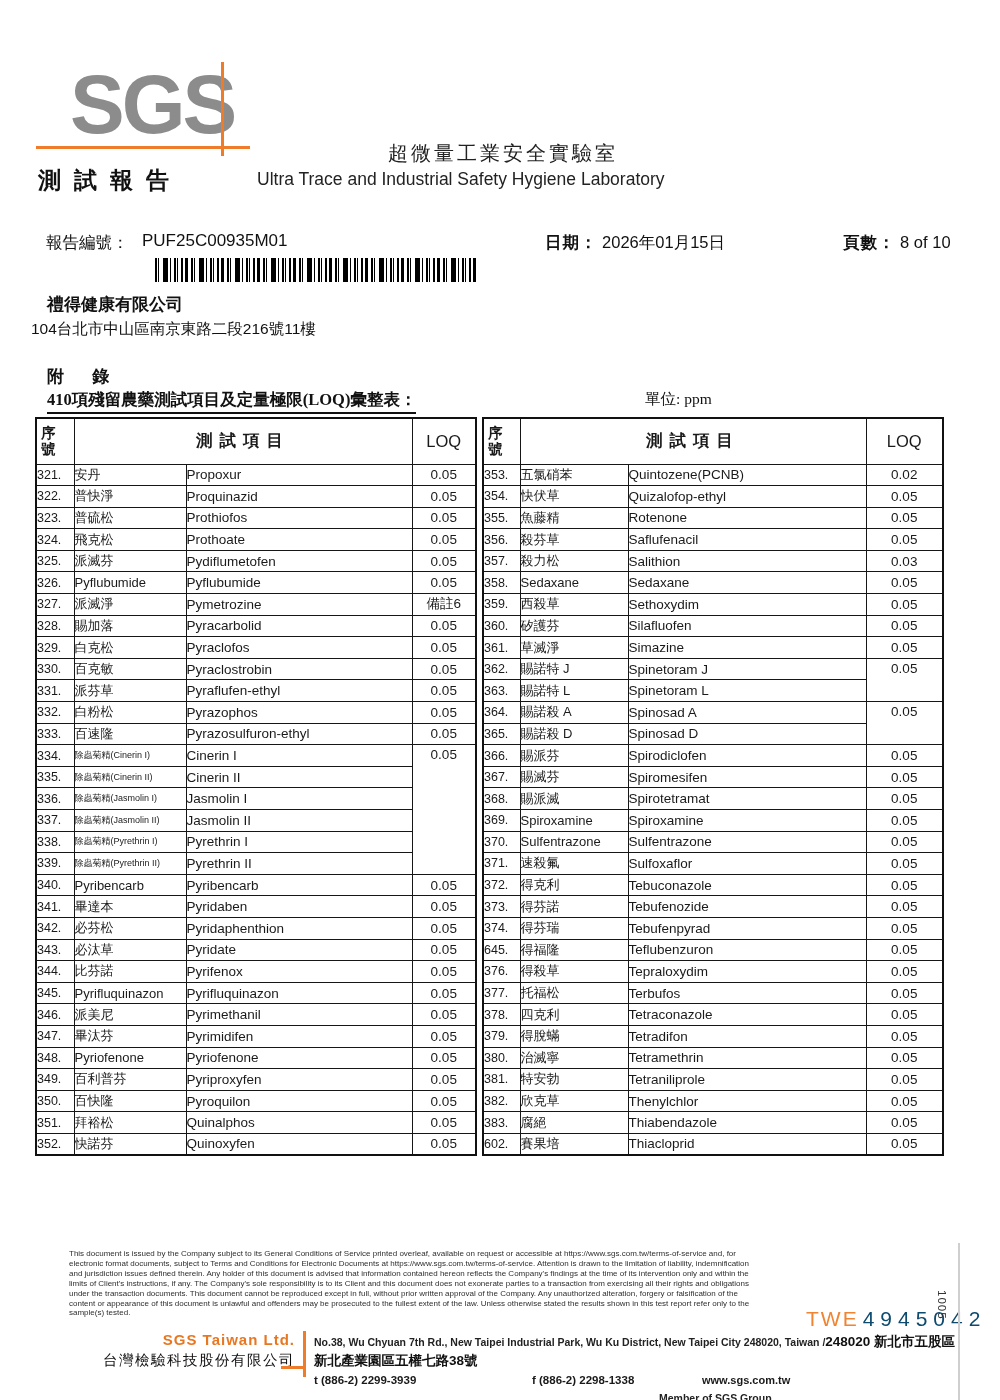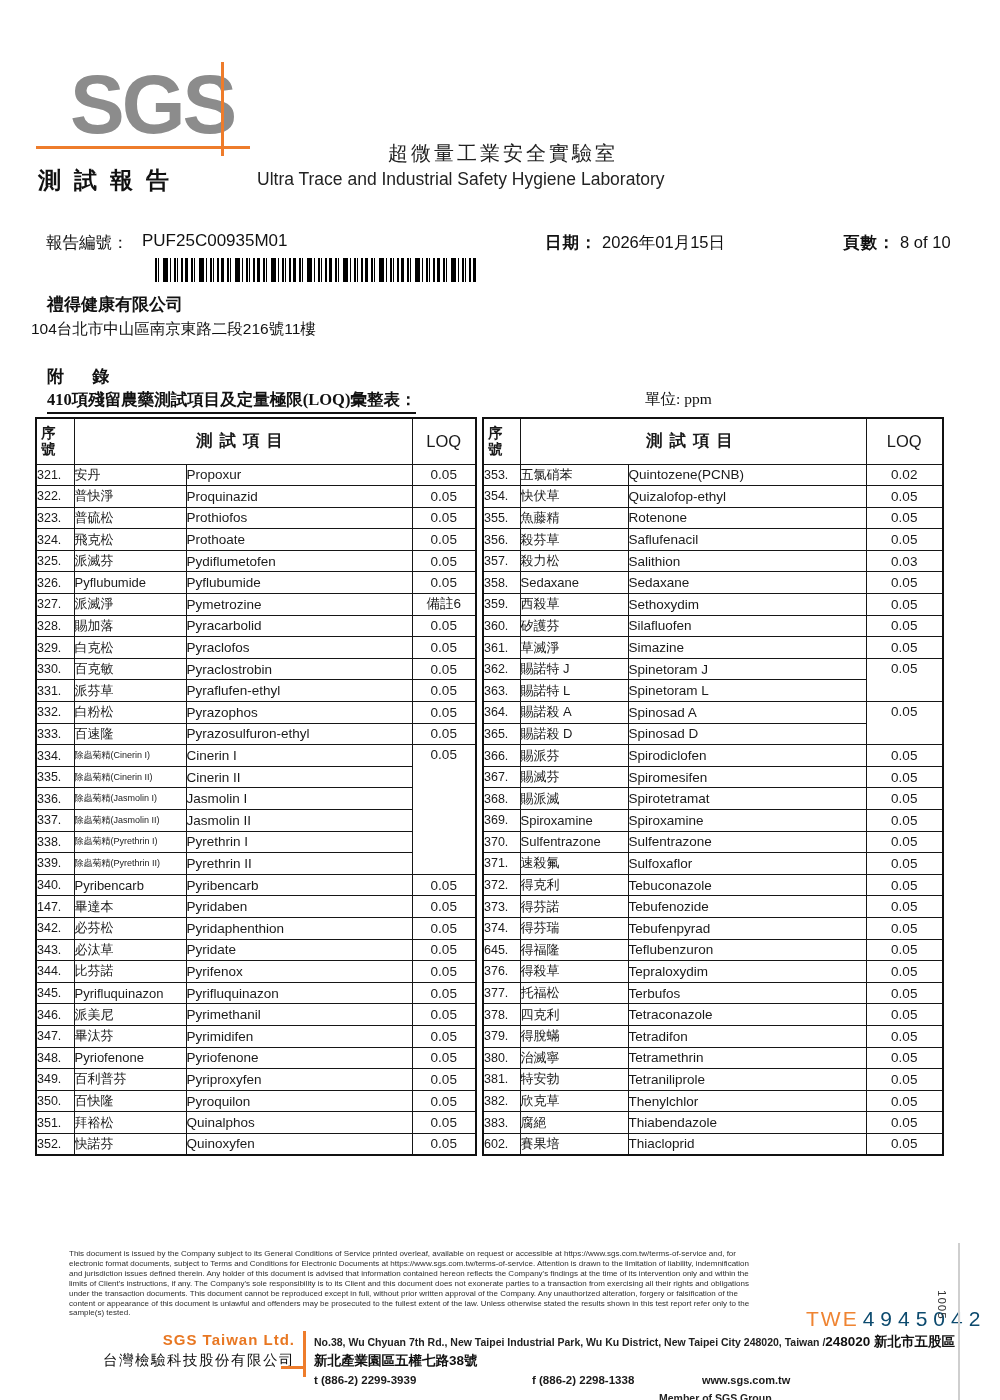--- a/index.html
+++ b/index.html
@@ -247,21 +247,21 @@
           <td class="c-zh sm">除蟲菊精(Pyrethrin II)</td>
           <td class="c-en">Pyrethrin II</td>
         </tr>
         <tr>
           <td class="c-no">340.</td>
           <td class="c-zh">Pyribencarb</td>
           <td class="c-en">Pyribencarb</td>
           <td class="c-loq">0.05</td>
         </tr>
         <tr>
-          <td class="c-no">147.</td>
+          <td class="c-no">341.</td>
           <td class="c-zh">畢達本</td>
           <td class="c-en">Pyridaben</td>
           <td class="c-loq">0.05</td>
         </tr>
         <tr>
           <td class="c-no">342.</td>
           <td class="c-zh">必芬松</td>
           <td class="c-en">Pyridaphenthion</td>
           <td class="c-loq">0.05</td>
         </tr>

